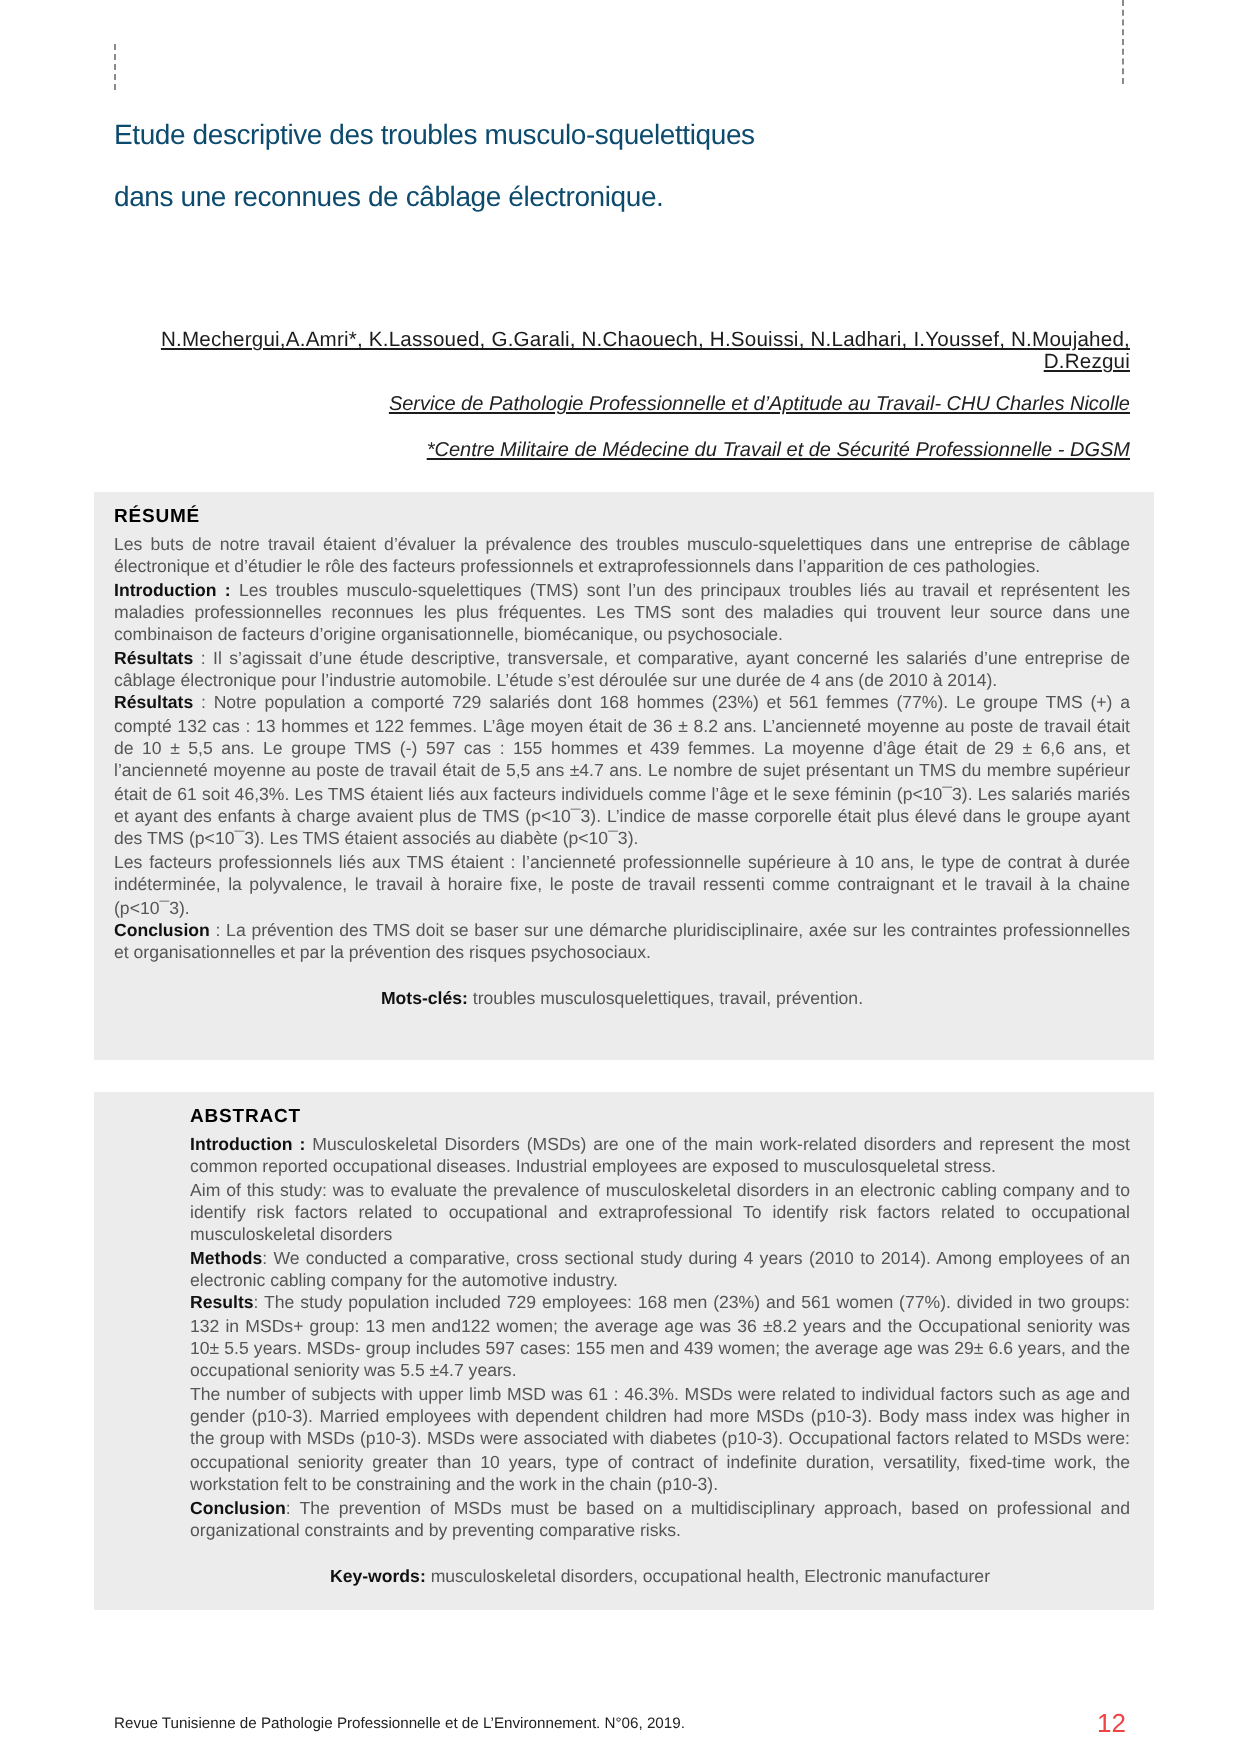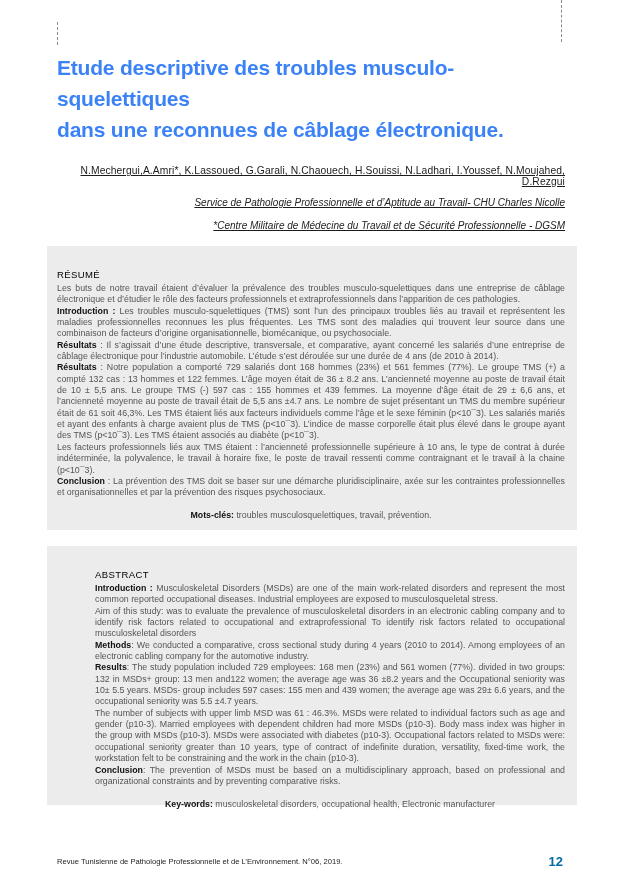--- a/index.html
+++ b/index.html
@@ -15,24 +15,24 @@
     position: absolute;
     width: 0;
     border-left: 1px dashed #8a8a8a;
   }
   .crop-left  { left: 57px;  top: 22px; height: 23px; }
   .crop-right { left: 561px; top: 0;    height: 42px; }
 
   .title {
     position: absolute;
     left: 57px; top: 52px; width: 512px;
-    font-size: 21px;
+    font-size: 14px;
     line-height: 31px;
-    color: #3b82f6;
-    font-weight: 700;
+    color: #0c4a6e;
+    font-weight: 400;
     letter-spacing: -0.2px;
   }
 
   .byline {
     position: absolute;
     left: 50px; top: 165px; width: 515px;
     text-align: right;
     color: #1c1c1c;
     text-decoration: underline;
   }
@@ -53,24 +53,24 @@
     left: 47px; width: 530px;
     background: #ececec;
     box-sizing: border-box;
     padding: 7px 12px 0 10px;
   }
   .box.resume   { top: 246px; height: 284px; }
   .box.abstract { top: 546px; height: 259px; padding-left: 48px; }
 
   .box-heading {
     font-size: 9.5px;
-    font-weight: normal;
+    font-weight: bold;
     letter-spacing: 0.4px;
     color: #000;
-    margin: 16px 0 3px 0;
+    margin: 0 0 3px 0;
   }
   .box p {
     margin: 0;
     font-size: 8.8px;
     line-height: 11.35px;
     text-align: justify;
     color: #555;
   }
   .box p b { color: #111; }
   .box p.keywords { margin-top: 11.35px; text-align: center; }
@@ -82,22 +82,22 @@
     justify-content: space-between;
     align-items: flex-end;
   }
   .journal-ref {
     font-size: 7.6px;
     color: #222;
     margin-bottom: 3px;
   }
   .page-number {
     font-size: 13px;
-    font-weight: bold;
-    color: #0369a1;
+    font-weight: normal;
+    color: #ef4444;
   }
 </style>
 </head>
 <body>
 
 <div class="page">
 
   <div class="crop-mark crop-left"></div>
   <div class="crop-mark crop-right"></div>
 

